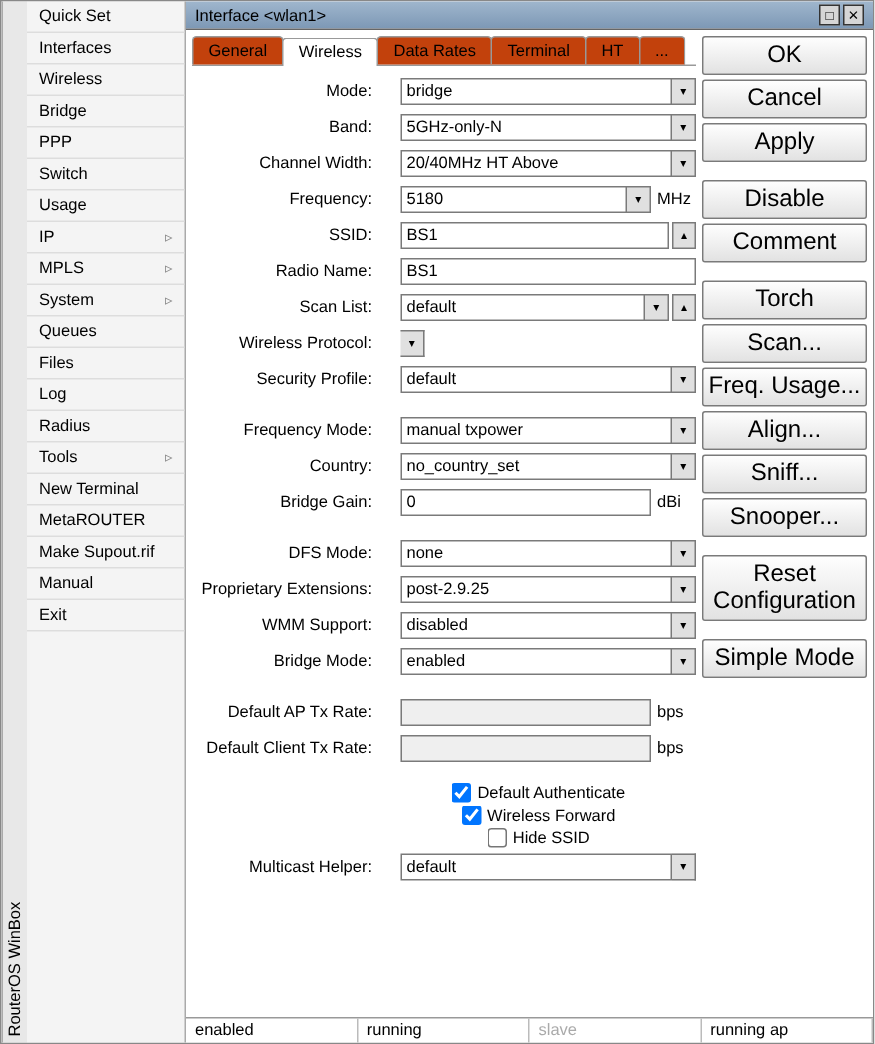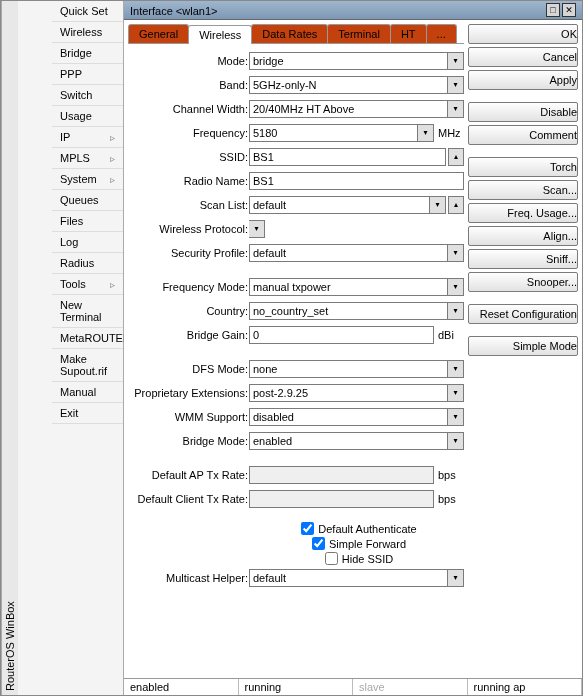--- a/index.html
+++ b/index.html
@@ -1,55 +1,58 @@
 <!DOCTYPE html>
 <html><head>
 <meta charset="utf-8">
 <style>
 * { box-sizing: border-box; margin: 0; padding: 0; }
 body { font-family: Tahoma, Geneva, sans-serif; font-size: 11px; background: #fff; color: #000; }
 .app { display: flex; height: 696px; width: 583px; border: 1px solid #888; }
 .vtext { writing-mode: vertical-rl; transform: rotate(180deg); font-size: 11px; padding: 4px 2px; background: #e8e8e8; border-right: 1px solid #aaa; }
 .sidebar { width: 106px; background: #f4f4f4; border-right: 1px solid #aaa; }
-.sidebar .item { padding: 4px 8px; border-bottom: 1px solid #ddd; cursor: pointer; display: flex; justify-content: space-between; align-items: center; margin-left: 34px; }
+.sidebar .item { padding: 4px 8px; border-bottom: 1px solid #ddd; cursor: pointer; display: flex; justify-content: space-between; align-items: center; }
 .sub-arrow::after { content: '▹'; color: #888; font-size: 10px; }
 .main { flex: 1; display: flex; flex-direction: column; background: #fff; }
 .titlebar { background: linear-gradient(#9FB6CD, #7d98b5); color: #000; font-size: 11px; padding: 2px 6px; display: flex; align-items: flex-end; justify-content: space-between; border-bottom: 1px solid #666; }
 .titlebtns { display: flex; gap: 2px; }
 .titlebtn { width: 14px; height: 14px; border: 1px solid #333; background: #d6d6d6; font-size: 9px; line-height: 12px; text-align: center; cursor: pointer; }
 .content { flex: 1; display: flex; padding: 4px; gap: 4px; overflow: hidden; }
 .form-area { flex: 1; display: flex; flex-direction: column; }
 .tabs { display: flex; border-bottom: 1px solid #999; margin-bottom: 6px; }
 .tab { padding: 3px 10px; border: 1px solid #999; border-bottom: none; background: #c2410c; margin-right: -1px; cursor: pointer; border-radius: 3px 3px 0 0; }
 .tab.active { background: #fff; position: relative; top: 1px; }
 .rows { flex: 1; overflow: auto; }
 .row { display: flex; align-items: center; margin-bottom: 2px; min-height: 22px; }
-.row label { width: 120px; text-align: right; margin-right: 1px; color: #000; }
+.row label { width: 120px; text-align: right; margin-right: 19px; color: #000; }
 .row input[type=text] { flex: 1; border: 1px solid #7a7a7a; padding: 2px 3px; font-size: 11px; height: 18px; background: #fff; }
 .row input.ro { background: #efefef; }
 .dd { width: 16px; height: 18px; border: 1px solid #7a7a7a; border-left: none; background: #e0e0e0; font-size: 8px; text-align: center; line-height: 16px; cursor: pointer; }
 .up { width: 16px; height: 18px; border: 1px solid #7a7a7a; margin-left: 2px; background: #e0e0e0; font-size: 8px; text-align: center; line-height: 16px; cursor: pointer; }
 .unit { margin-left: 4px; width: 26px; }
 .spacer { height: 10px; }
 .chk-row { display: flex; align-items: center; margin-bottom: 2px; padding-left: 126px; justify-content: center; }
 .chk-row input { margin-right: 4px; }
 .btn-col { width: 110px; display: flex; flex-direction: column; gap: 3px; }
-.btn { border: 1px solid #7a7a7a; background: linear-gradient(#fefefe,#e2e2e2); padding: 3px 0; text-align: right; cursor: pointer; font-size: 11px; border-radius: 2px; }
+.btn { border: 1px solid #7a7a7a; background: linear-gradient(#fefefe,#e2e2e2); padding: 3px 0; text-align: center; cursor: pointer; font-size: 16px; border-radius: 2px; }
 .status { display: flex; border-top: 1px solid #999; font-size: 11px; }
 .status div { border-right: 1px solid #bbb; padding: 2px 6px; flex: 1; }
 .status .dim { color: #aaa; }
 </style>
 </head>
 <body>
 
 <div class="app">
   <div class="vtext">RouterOS WinBox</div>
   <div class="sidebar" id="sidebar">
       <div class="item">
         <span>Quick Set</span>
+      </div>
+      <div class="item">
+        <span>Interfaces</span>
       </div>
       <div class="item">
         <span>Wireless</span>
       </div>
       <div class="item">
         <span>Bridge</span>
       </div>
       <div class="item">
         <span>PPP</span>
       </div>
@@ -211,21 +214,21 @@
               <input type="text" class="ro" readonly="" style="">
               <span class="unit">bps</span>
             </div>
             <div class="spacer"></div>
             <div class="chk-row">
               <input type="checkbox" checked="" style="">
               <span>Default Authenticate</span>
             </div>
             <div class="chk-row">
               <input type="checkbox" checked="" style="">
-              <span>Simple Forward</span>
+              <span>Wireless Forward</span>
             </div>
             <div class="chk-row">
               <input type="checkbox" style="">
               <span>Hide SSID</span>
             </div>
             <div class="row">
               <label>Multicast Helper:</label>
               <input type="text" value="default" style="">
               <div class="dd">▾</div>
             </div>

